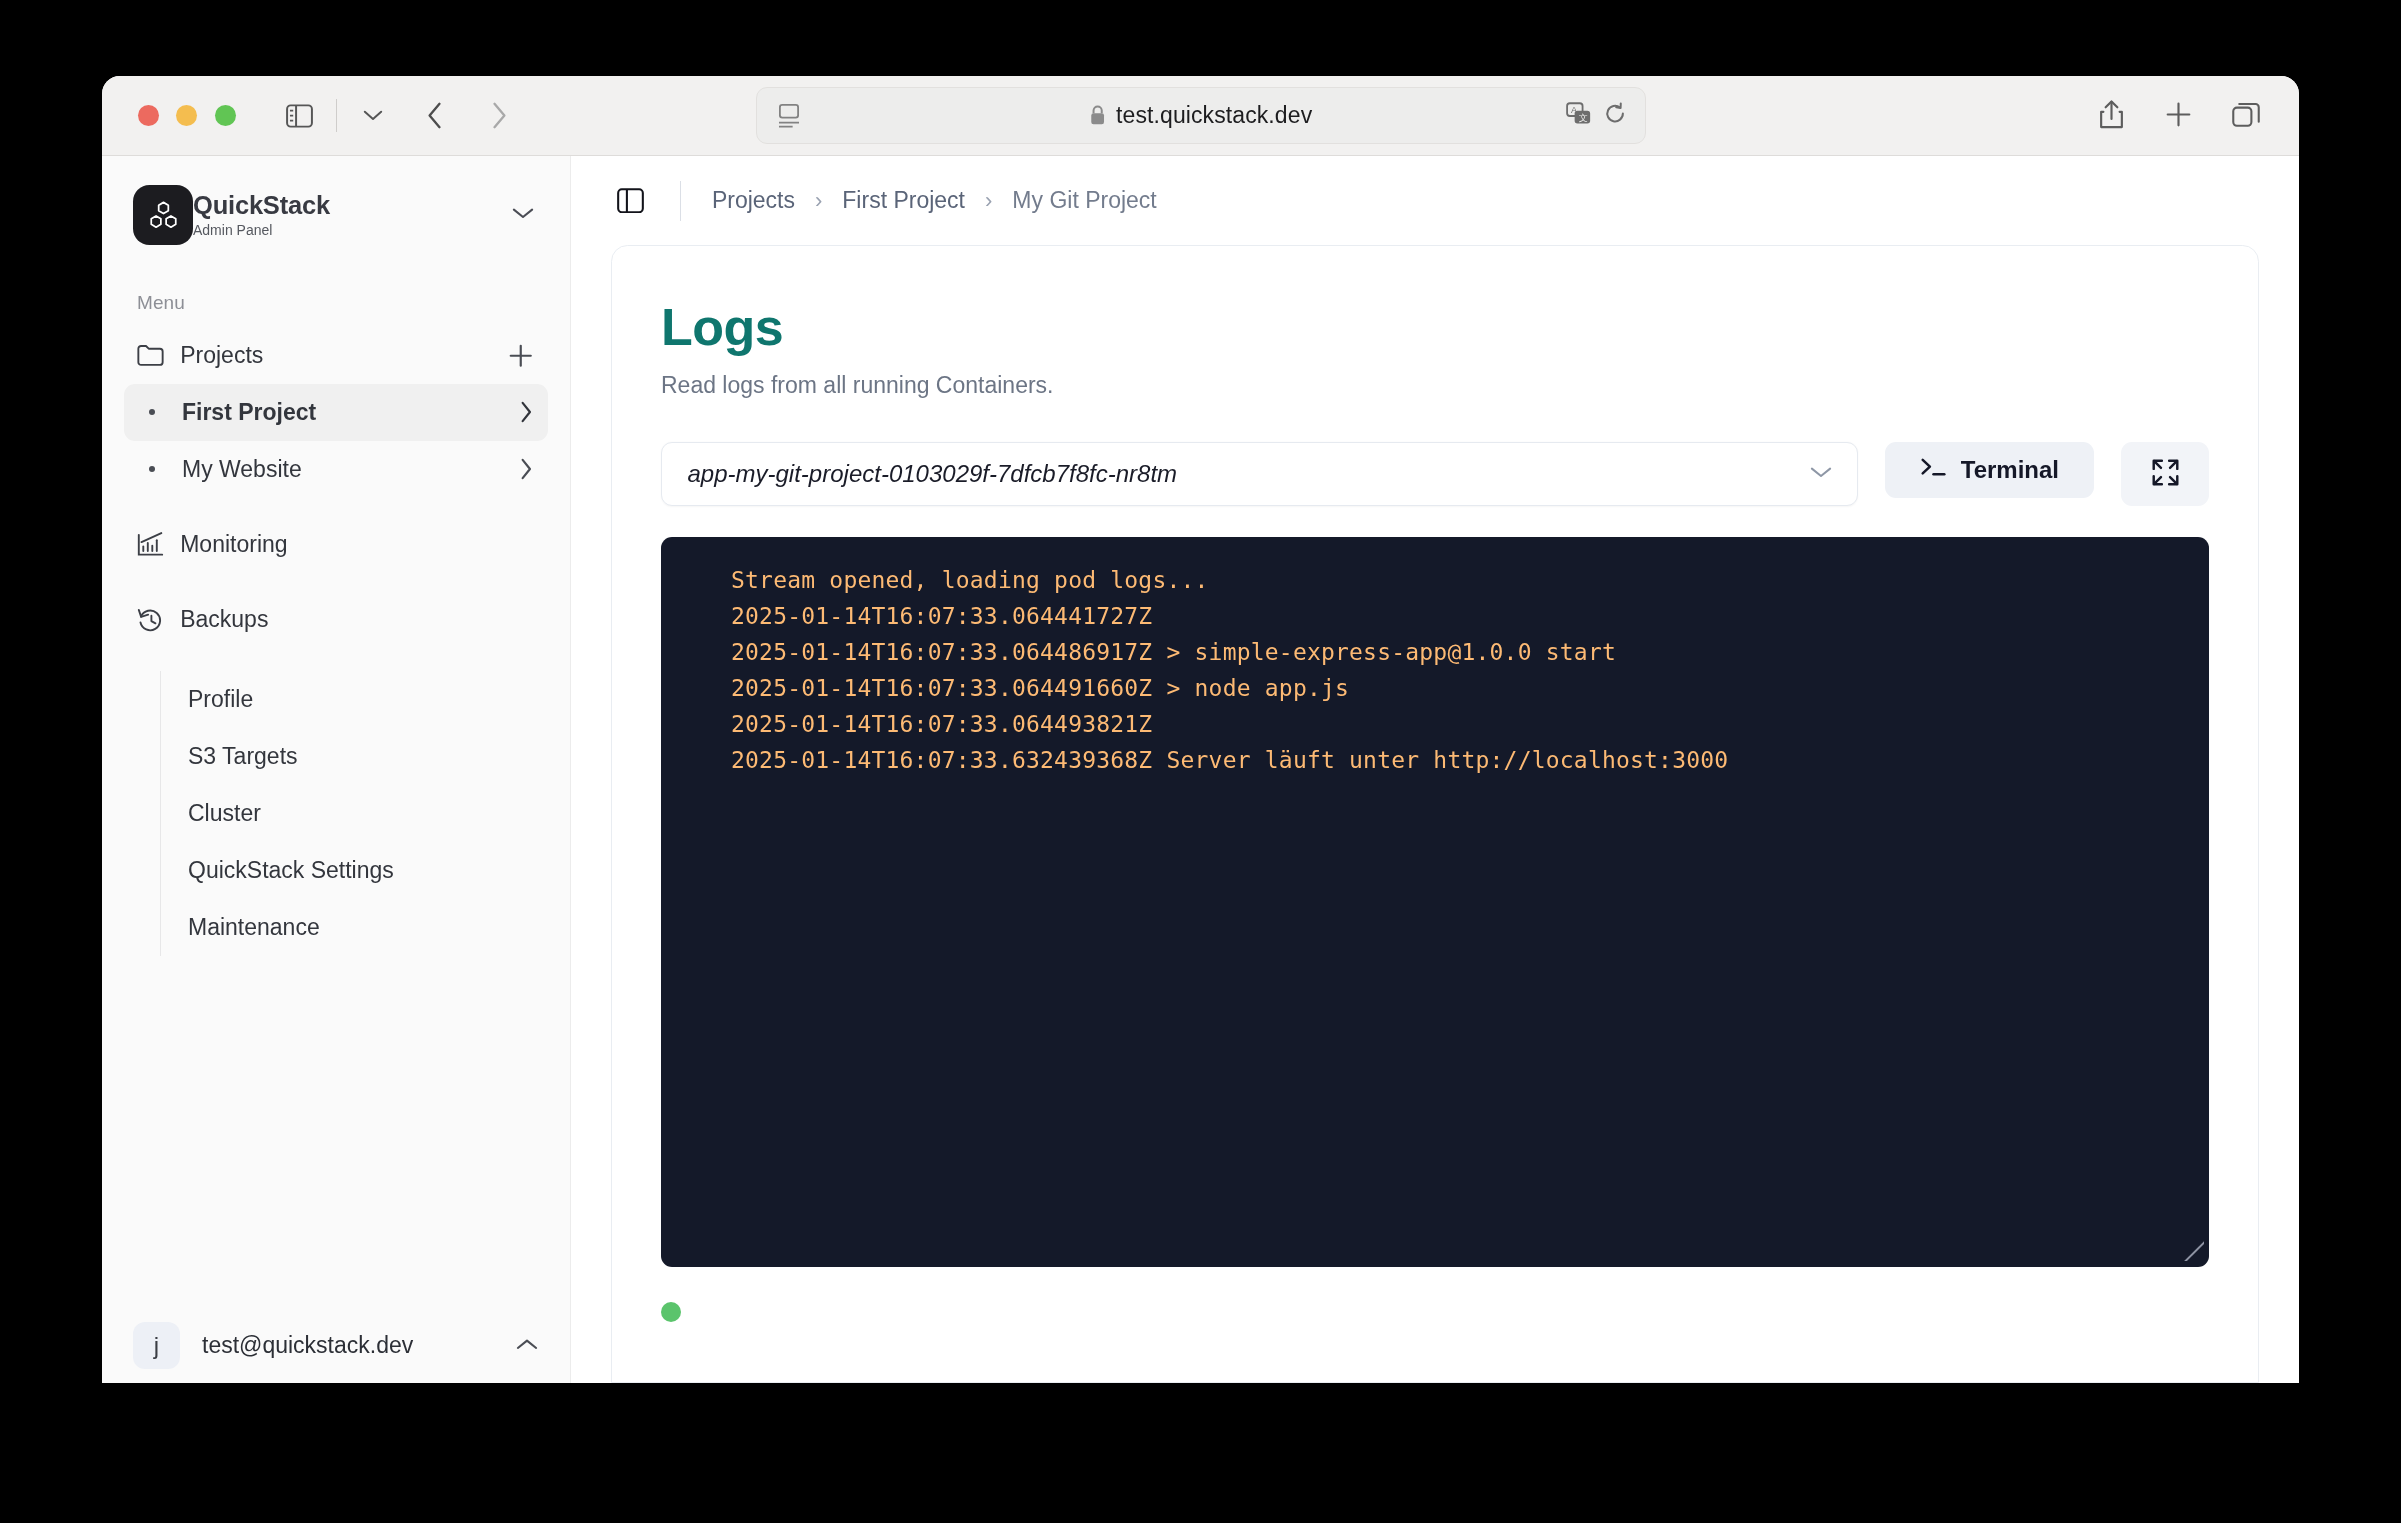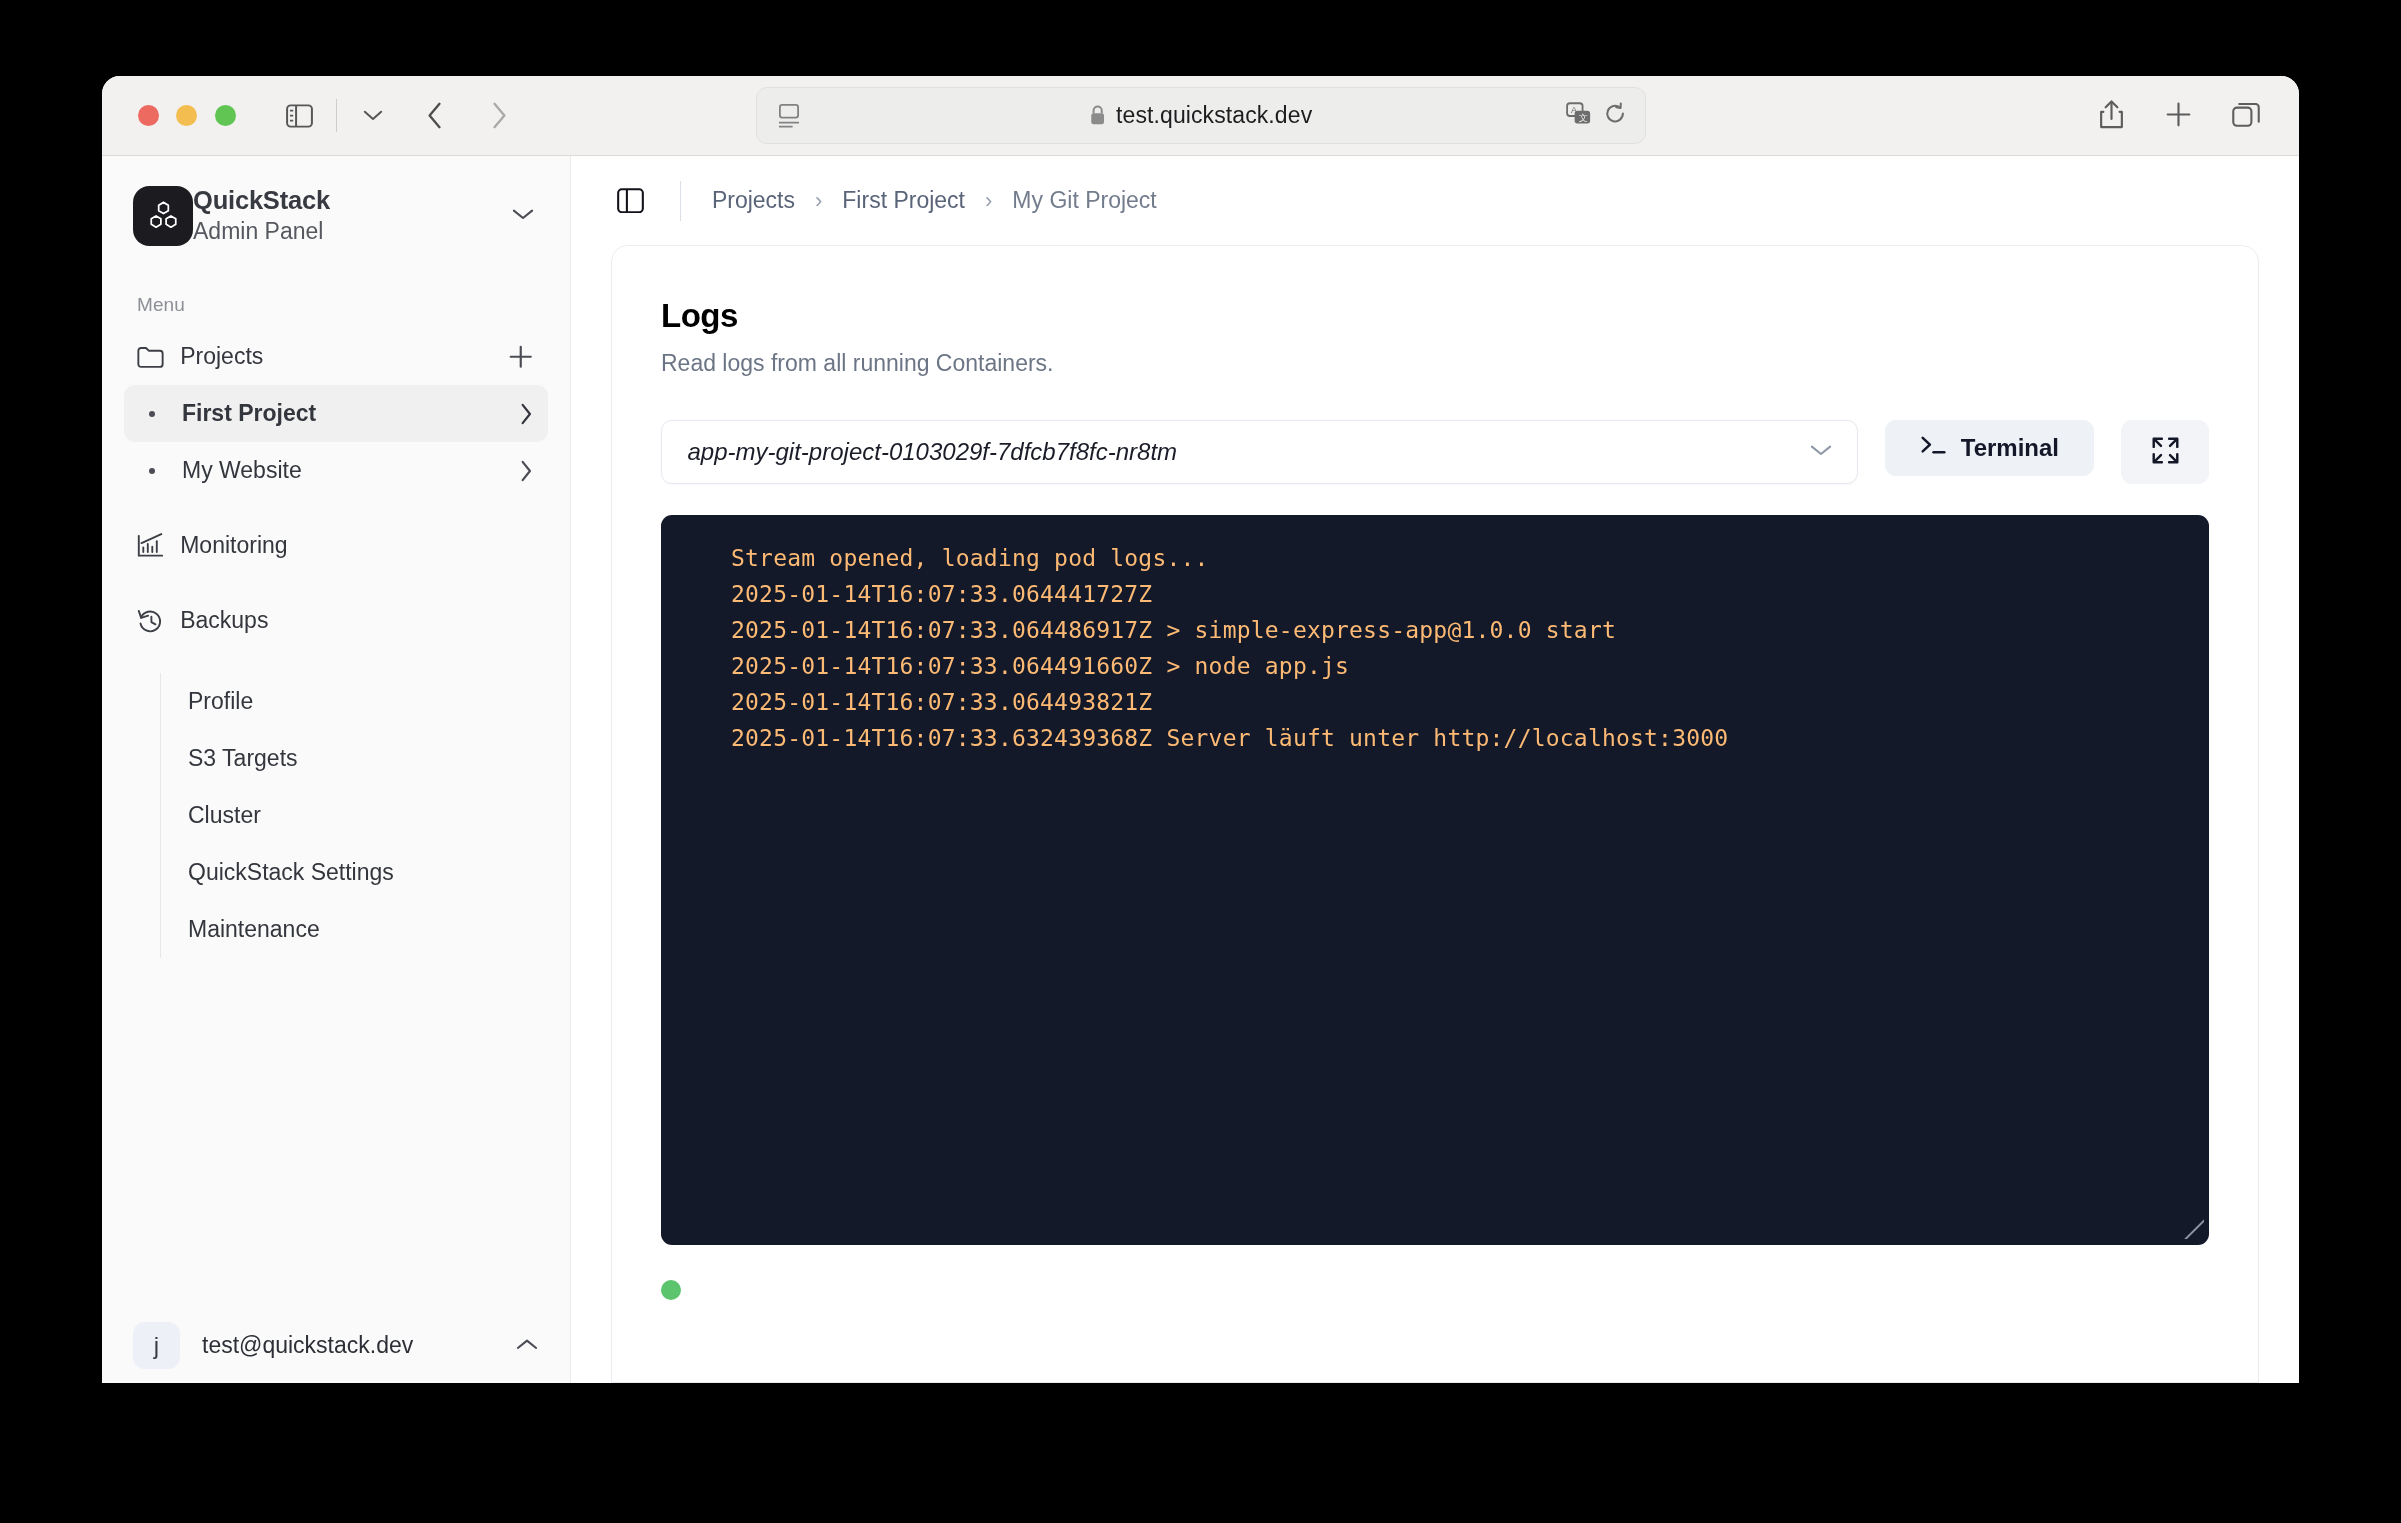--- a/index.html
+++ b/index.html
@@ -89,21 +89,21 @@
     padding: 29px 31px 0 31px;
   }
   .brand-logo {
     width: 60px; height: 60px; flex: none;
     background: #1c1c20;
     border-radius: 16.4px;
     display: flex; align-items: center; justify-content: center;
   }
   .brand-txt { flex: 1; min-width: 0; }
   .brand-name { font-size: 25.5px; font-weight: 700; color: #383a42; line-height: 1.2; letter-spacing: -0.2px; }
-  .brand-sub { font-size: 23px; color: #55585f; line-height: 1.35; }
+  .brand-sub { font-size: 14px; color: #55585f; line-height: 1.35; }
   .brand-chev { color: #4b4d55; padding: 3.6px; flex: none; }
 
   .menu-label {
     font-size: 19px; color: #8d8f96;
     padding: 47px 0 0 35px;
     letter-spacing: 0.1px;
   }
 
   .nav { padding: 12.8px 22px 0 22px; }
 
@@ -184,21 +184,21 @@
     border: 0.9px solid #e9edf2;
     border-top-left-radius: 16.4px;
     border-top-right-radius: 16.4px;
     background: #fff;
     flex: 1;
     padding: 51px 49px 0 49px;
     min-height: 0;
     overflow: hidden;
   }
 
-  .page-title { font-size: 33px; font-weight: 700; color: #000000; letter-spacing: -0.5px; }
+  .page-title { font-size: 52px; font-weight: 700; color: #0f766e; letter-spacing: -0.5px; }
   .page-sub { font-size: 23px; color: #6c7585; margin-top: 14.6px; }
 
   .controls {
     margin-top: 43px;
     display: flex; align-items: stretch; gap: 27px;
   }
   .select {
     flex: 1; min-width: 0;
     height: 64px;
     border: 0.9px solid #e6eaf0;

